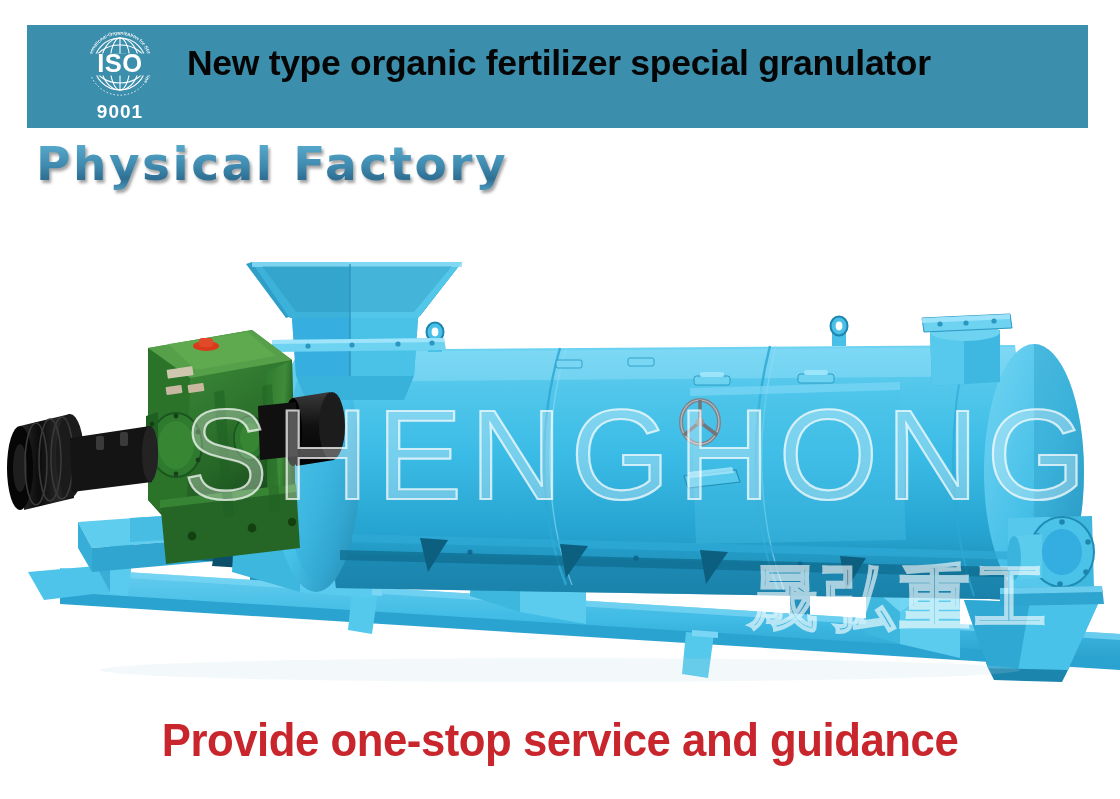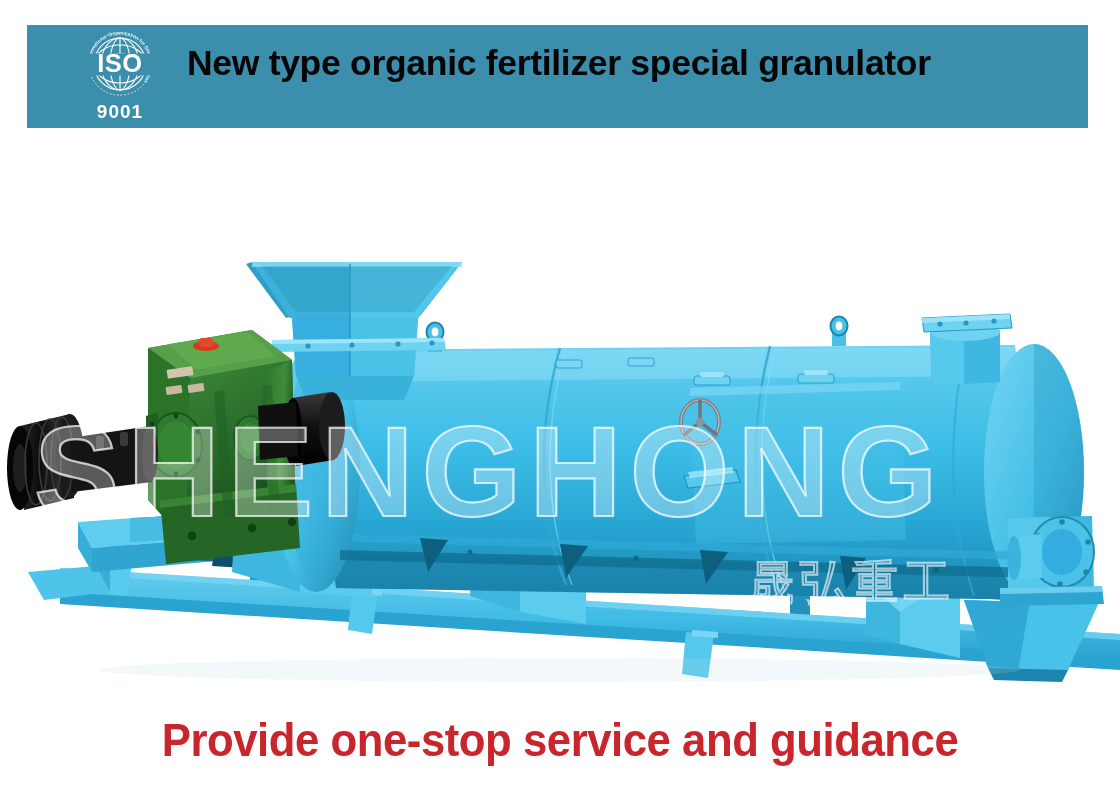--- a/index.html
+++ b/index.html
@@ -38,31 +38,31 @@
   #slogan{position:absolute;left:0;top:712px;width:1120px;text-align:center;
      font-family:"Liberation Sans Narrow","Liberation Sans",sans-serif;
      font-size:47px;font-weight:bold;color:#c8262c;letter-spacing:-0.5px;
      transform:scaleX(.93);transform-origin:center;white-space:nowrap;}
 
   
   #photo{position:absolute;left:0px;top:200px;width:1120px;height:500px;}
   #photo svg{display:block;}
 
   
-  #wm-latin{position:absolute;left:34px;top:398px;width:1060px;
+  #wm-latin{position:absolute;left:34px;top:381px;width:1060px;
      font-family:"Liberation Sans",sans-serif;
-     font-size:128px;font-weight:bold;letter-spacing:8px;
+     font-size:128px;font-weight:normal;letter-spacing:8px;
      color:transparent;
      -webkit-text-stroke:2.2px rgba(255,255,255,.72);
      text-shadow:0 0 2px rgba(255,255,255,.3);
-     white-space:nowrap;pointer-events:none;}
+     white-space:nowrap;pointer-events:none;text-align:right;}
 
   #wm-cn{position:absolute;left:748px;top:552px;
      font-family:"DejaVu Sans","Liberation Sans",sans-serif;
-     font-size:46px;font-weight:normal;letter-spacing:6px;
+     font-size:70px;font-weight:bold;letter-spacing:6px;
      color:transparent;
      -webkit-text-stroke:2px rgba(255,255,255,.62);
      white-space:nowrap;pointer-events:none;}
 </style>
 </head>
 <body>
 
 <div id="page">
 
   <div id="header-bar">
@@ -89,20 +89,21 @@
 
         <rect x="17" y="22.5" width="66" height="22" fill="#3b8eac"></rect>
         <text x="50" y="41.4" text-anchor="middle" font-family="Liberation Sans, sans-serif" font-size="25.5" font-weight="bold" fill="#ffffff" letter-spacing="0.5">ISO</text>
       </svg>
       <div id="iso-9001">9001</div>
     </div>
 
     <div id="header-title">New type organic fertilizer special granulator</div>
   </div>
 
+  <div id="physical-factory">Physical  Factory</div>
 
   <div id="photo">
   <svg width="1120" height="500" viewBox="0 0 1120 500">
     <defs>
       <linearGradient id="drumG" x1="0" y1="0" x2="0" y2="1">
         <stop offset="0%" stop-color="#6fd4f2"></stop>
         <stop offset="14%" stop-color="#55c8ec"></stop>
         <stop offset="42%" stop-color="#3bbce6"></stop>
         <stop offset="72%" stop-color="#27a5d2"></stop>
         <stop offset="100%" stop-color="#1b84ac"></stop>

